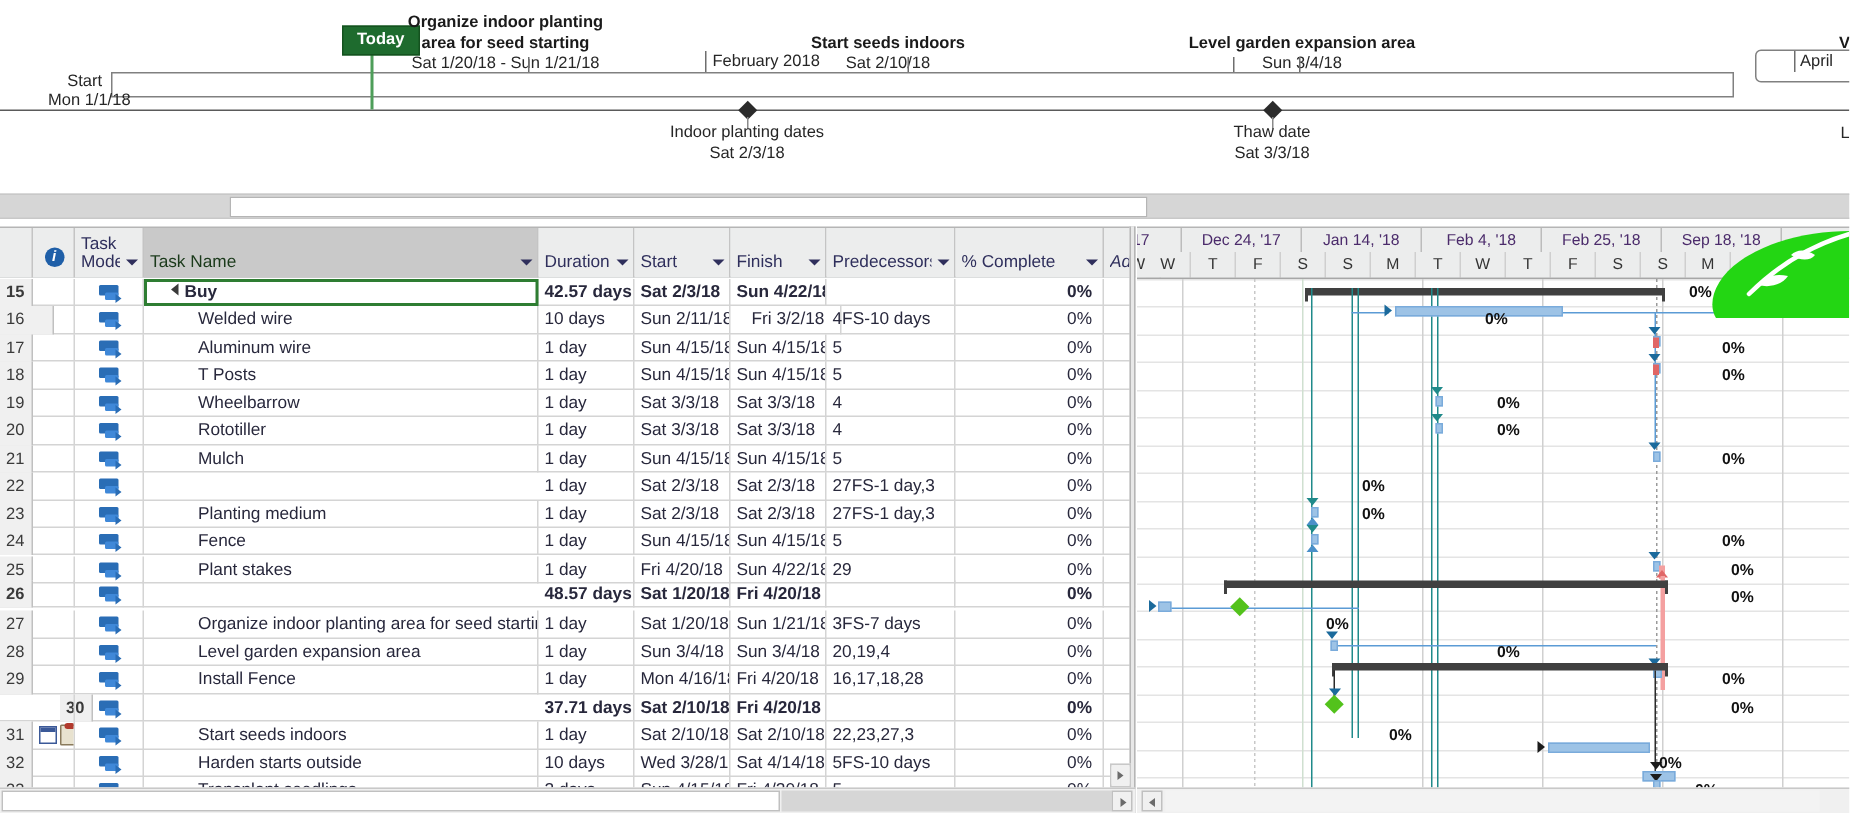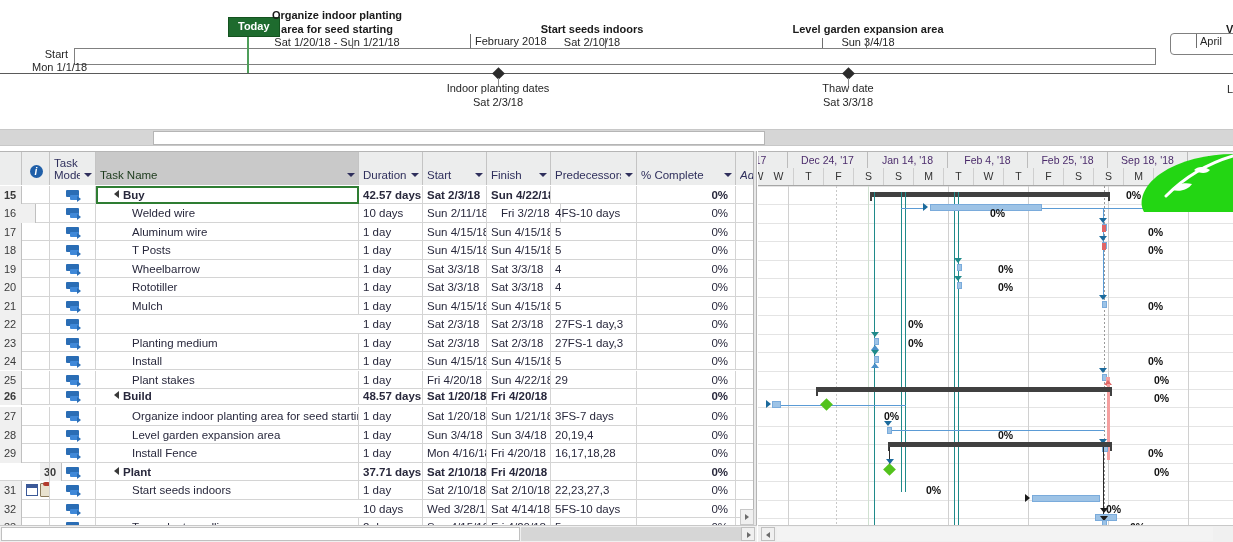--- a/index.html
+++ b/index.html
@@ -538,21 +538,21 @@
         <div class="grow" style="top: 200.05px;">
           <div class="gcell num" style="left: 0px; width: 22px;">24</div>
           <div class="gcell" style="left: 22px; width: 28px;"></div>
           <div class="gcell" style="left: 50px; width: 46px;">
             <span class="tm-icon" style="display: block;">
               <span class="b1"></span>
               <span class="b2"></span>
               <span class="ar"></span>
             </span>
           </div>
-          <div class="gcell indent2" style="left: 96px; width: 263px;"><span>Install</span></div>
+          <div class="gcell indent2" style="left: 96px; width: 263px;"><span>Fence</span></div>
           <div class="gcell" style="left: 359px; width: 64px;">1 day</div>
           <div class="gcell" style="left: 423px; width: 64px;">Sun 4/15/18</div>
           <div class="gcell" style="left: 487px; width: 64px;">Sun 4/15/18</div>
           <div class="gcell" style="left: 551px; width: 86px;">5</div>
           <div class="gcell right" style="left: 637px; width: 99px;">0%</div>
           <div class="gcell" style="left: 736px; width: 21px;"></div>
         </div>
         <div class="grow" style="top: 218.5px;">
           <div class="gcell num" style="left: 0px; width: 22px;">25</div>
           <div class="gcell" style="left: 22px; width: 28px;"></div>
@@ -574,21 +574,20 @@
         <div class="grow row-summary" style="top: 235px;">
           <div class="gcell num" style="left: 0px; width: 22px;">26</div>
           <div class="gcell" style="left: 22px; width: 28px;"></div>
           <div class="gcell" style="left: 50px; width: 46px;">
             <span class="tm-icon" style="display: block;">
               <span class="b1"></span>
               <span class="b2"></span>
               <span class="ar"></span>
             </span>
           </div>
-          <div class="gcell indent1 bold" style="left: 96px; width: 263px;"><span class="collapse-tri"></span><span>Build</span></div>
           <div class="gcell" style="left: 359px; width: 64px;">48.57 days</div>
           <div class="gcell" style="left: 423px; width: 64px;">Sat 1/20/18</div>
           <div class="gcell" style="left: 487px; width: 64px;">Fri 4/20/18</div>
           <div class="gcell" style="left: 551px; width: 86px;"></div>
           <div class="gcell right" style="left: 637px; width: 99px;">0%</div>
           <div class="gcell" style="left: 736px; width: 21px;"></div>
         </div>
         <div class="grow" style="top: 255.4px;">
           <div class="gcell num" style="left: 0px; width: 22px;">27</div>
           <div class="gcell" style="left: 22px; width: 28px;"></div>
@@ -646,21 +645,20 @@
         <div class="grow row-summary" style="top: 310.75px;">
           <div class="gcell num" style="left: 0px; width: 22px; margin-left: 40px;">30</div>
           <div class="gcell" style="left: 22px; width: 28px;"></div>
           <div class="gcell" style="left: 50px; width: 46px;">
             <span class="tm-icon" style="display: block;">
               <span class="b1"></span>
               <span class="b2"></span>
               <span class="ar"></span>
             </span>
           </div>
-          <div class="gcell indent1 bold" style="left: 96px; width: 263px;"><span class="collapse-tri"></span><span>Plant</span></div>
           <div class="gcell" style="left: 359px; width: 64px;">37.71 days</div>
           <div class="gcell" style="left: 423px; width: 64px;">Sat 2/10/18</div>
           <div class="gcell" style="left: 487px; width: 64px;">Fri 4/20/18</div>
           <div class="gcell" style="left: 551px; width: 86px;"></div>
           <div class="gcell right" style="left: 637px; width: 99px;">0%</div>
           <div class="gcell" style="left: 736px; width: 21px;"></div>
         </div>
         <div class="grow" style="top: 329.2px;">
           <div class="gcell num" style="left: 0px; width: 22px;">31</div>
           <div class="gcell" style="left: 22px; width: 28px;">
@@ -685,20 +683,21 @@
         <div class="grow" style="top: 347.65px;">
           <div class="gcell num" style="left: 0px; width: 22px;">32</div>
           <div class="gcell" style="left: 22px; width: 28px;"></div>
           <div class="gcell" style="left: 50px; width: 46px;">
             <span class="tm-icon" style="display: block;">
               <span class="b1"></span>
               <span class="b2"></span>
               <span class="ar"></span>
             </span>
           </div>
+          <div class="gcell indent2" style="left: 96px; width: 263px;"><span>Harden starts outside</span></div>
           <div class="gcell" style="left: 359px; width: 64px;">10 days</div>
           <div class="gcell" style="left: 423px; width: 64px;">Wed 3/28/18</div>
           <div class="gcell" style="left: 487px; width: 64px;">Sat 4/14/18</div>
           <div class="gcell" style="left: 551px; width: 86px;">5FS-10 days</div>
           <div class="gcell right" style="left: 637px; width: 99px;">0%</div>
           <div class="gcell" style="left: 736px; width: 21px;"></div>
         </div>
         <div class="grow" style="top: 366.1px;">
           <div class="gcell num" style="left: 0px; width: 22px;">33</div>
           <div class="gcell" style="left: 22px; width: 28px;"></div>

